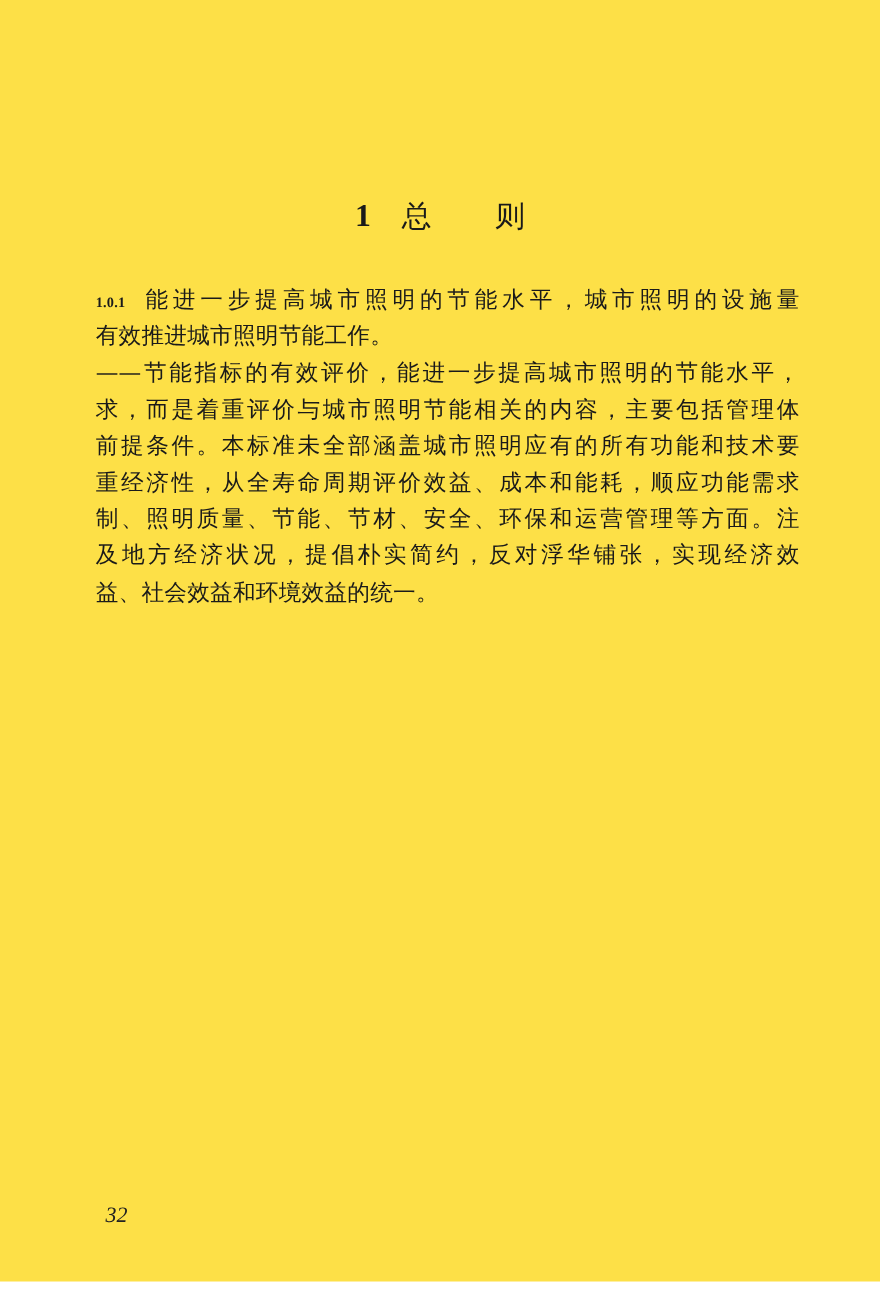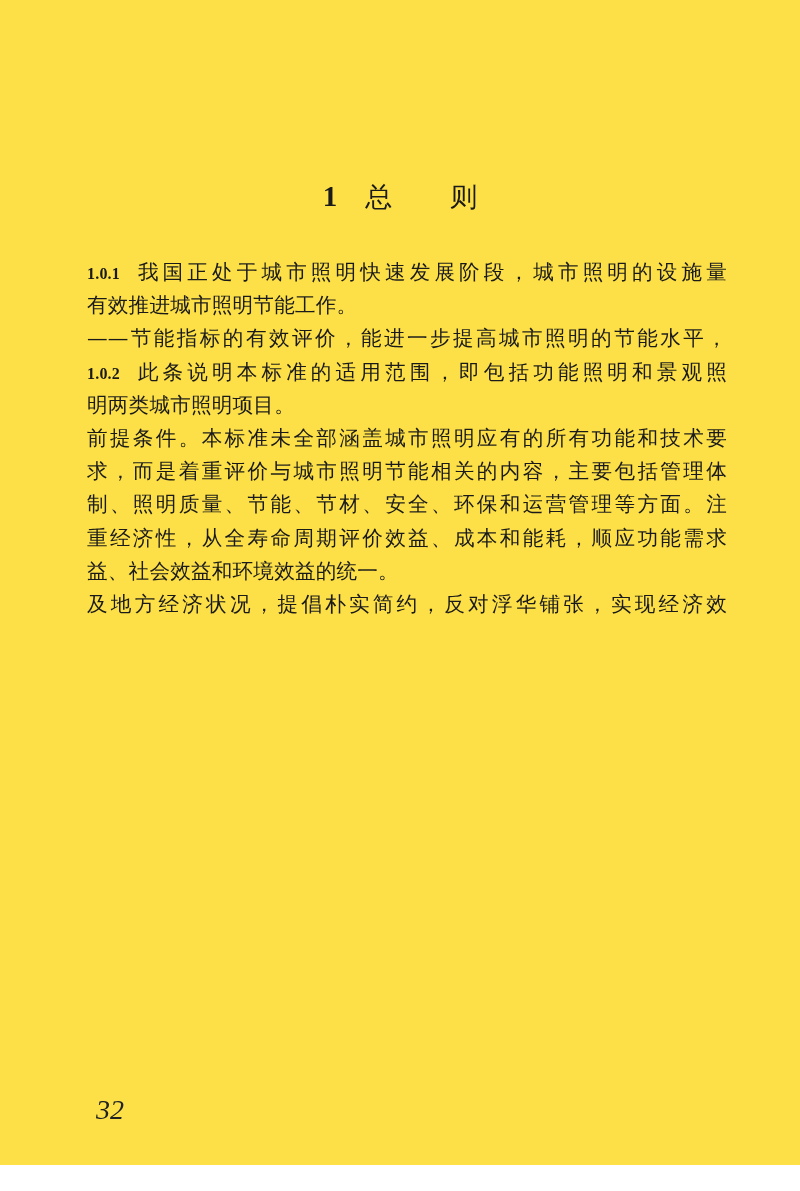--- a/index.html
+++ b/index.html
@@ -54,59 +54,55 @@
       text-align: justify;
       text-align-last: justify;
       letter-spacing: 0.2px;
     }
     .line.last {
       text-align-last: left;
     }
     .clause-no {
       font-family: "Liberation Serif", serif;
       font-weight: bold;
-      font-size: 16px;
+      font-size: 13px;
       margin-right: 14px;
     }
     .page-number {
       position: absolute;
       left: 96px;
       top: 1094px;
       font-family: "Liberation Serif", serif;
       font-style: italic;
-      font-size: 28px;
+      font-size: 20px;
       color: #222;
     }
   </style>
 </head>
 <body>
 
 <div class="page">
 
   <div class="chapter-title"><span class="num">1</span><span class="gap1"></span><span>总</span><span class="gap2"></span><span>则</span></div>
 
   <div class="body-text">
 
     <div>
-      <div class="line"><span class="clause-no">1.0.1</span><span>我国正处于城市照明快速发展阶段，城市照明的设施量</span></div>
+      <div class="line"><span class="clause-no">1.0.1</span><span>能进一步提高城市照明的节能水平，城市照明的设施量</span></div>
       <div class="line last">有效推进城市照明节能工作。</div>
       <div class="line">——节能指标的有效评价，能进一步提高城市照明的节能水平，</div>
     </div>
 
-    <div>
-      <div class="line"><span class="clause-no">1.0.2</span><span>此条说明本标准的适用范围，即包括功能照明和景观照</span></div>
-      <div class="line last">明两类城市照明项目。</div>
-    </div>
 
     <div>
+      <div class="line">求，而是着重评价与城市照明节能相关的内容，主要包括管理体</div>
       <div class="line">前提条件。本标准未全部涵盖城市照明应有的所有功能和技术要</div>
-      <div class="line">求，而是着重评价与城市照明节能相关的内容，主要包括管理体</div>
+      <div class="line">重经济性，从全寿命周期评价效益、成本和能耗，顺应功能需求</div>
       <div class="line">制、照明质量、节能、节材、安全、环保和运营管理等方面。注</div>
-      <div class="line">重经济性，从全寿命周期评价效益、成本和能耗，顺应功能需求</div>
+      <div class="line">及地方经济状况，提倡朴实简约，反对浮华铺张，实现经济效</div>
       <div class="line last">益、社会效益和环境效益的统一。</div>
-      <div class="line">及地方经济状况，提倡朴实简约，反对浮华铺张，实现经济效</div>
     </div>
 
   </div>
 
   <div class="page-number">32</div>
 
 </div>
 
 </body></html>

